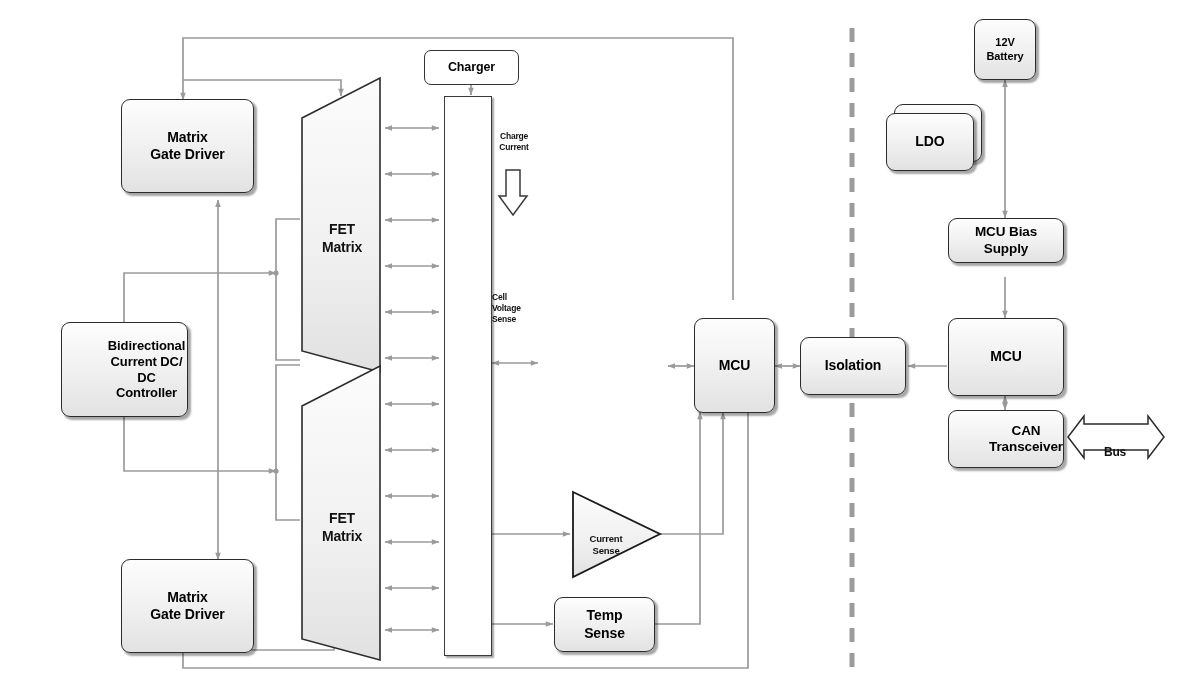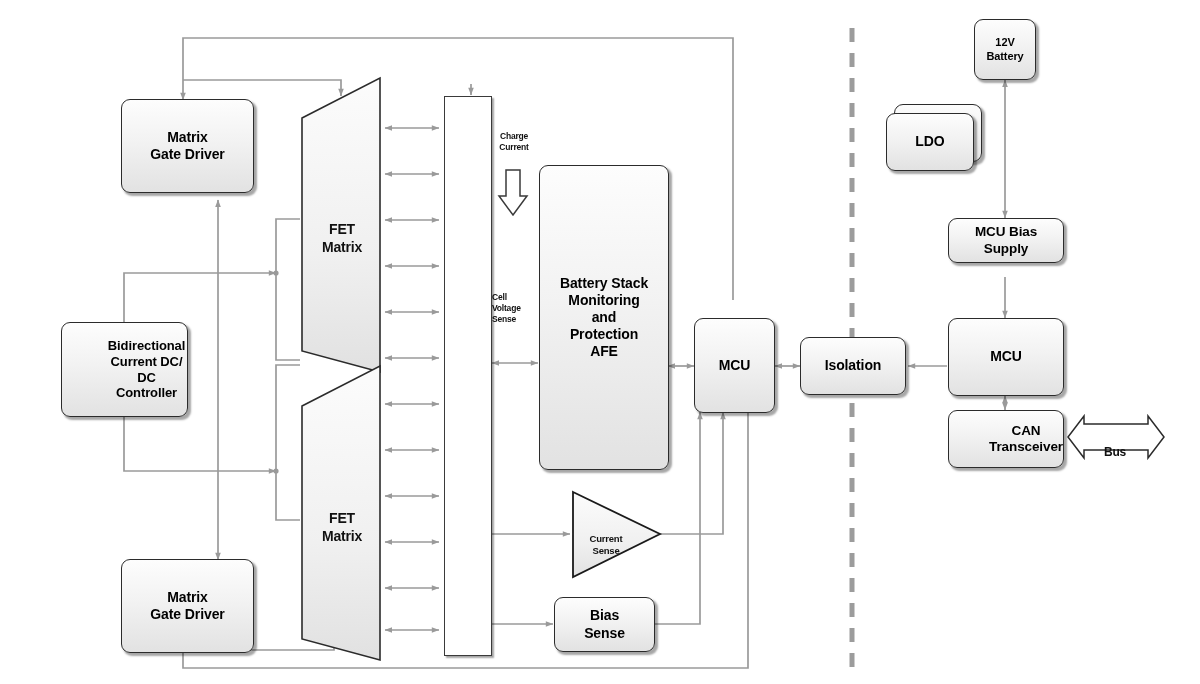--- a/index.html
+++ b/index.html
@@ -265,31 +265,27 @@
     <span class="lbl">Bidirectional
 Current DC/
 DC Controller</span>
   </div>
 
   <div class="blk" style="left:121px;top:559px;width:133px;height:94px;font-size:14px;">
     <span class="lbl">Matrix
 Gate Driver</span>
   </div>
 
-
-  <div class="blk" style="left:539px;top:165px;width:130px;height:305px;font-size:14px;">
-    <span class="lbl">Battery Stack
-Monitoring
-and
-Protection
-AFE</span>
-  </div>
+  <div class="blk plain" style="left:424px;top:50px;width:95px;height:35px;font-size:12.5px;">
+    <span class="lbl">Charger</span>
+  </div>
+
 
   <div class="blk" style="left:554px;top:597px;width:101px;height:55px;font-size:14px;">
-    <span class="lbl">Bias
+    <span class="lbl">Temp
 Sense</span>
   </div>
 
   <div class="blk" style="left:694px;top:318px;width:81px;height:95px;font-size:14px;">
     <span class="lbl">MCU</span>
   </div>
 
   <div class="blk" style="left:800px;top:337px;width:106px;height:58px;font-size:14px;">
     <span class="lbl">Isolation</span>
   </div>

